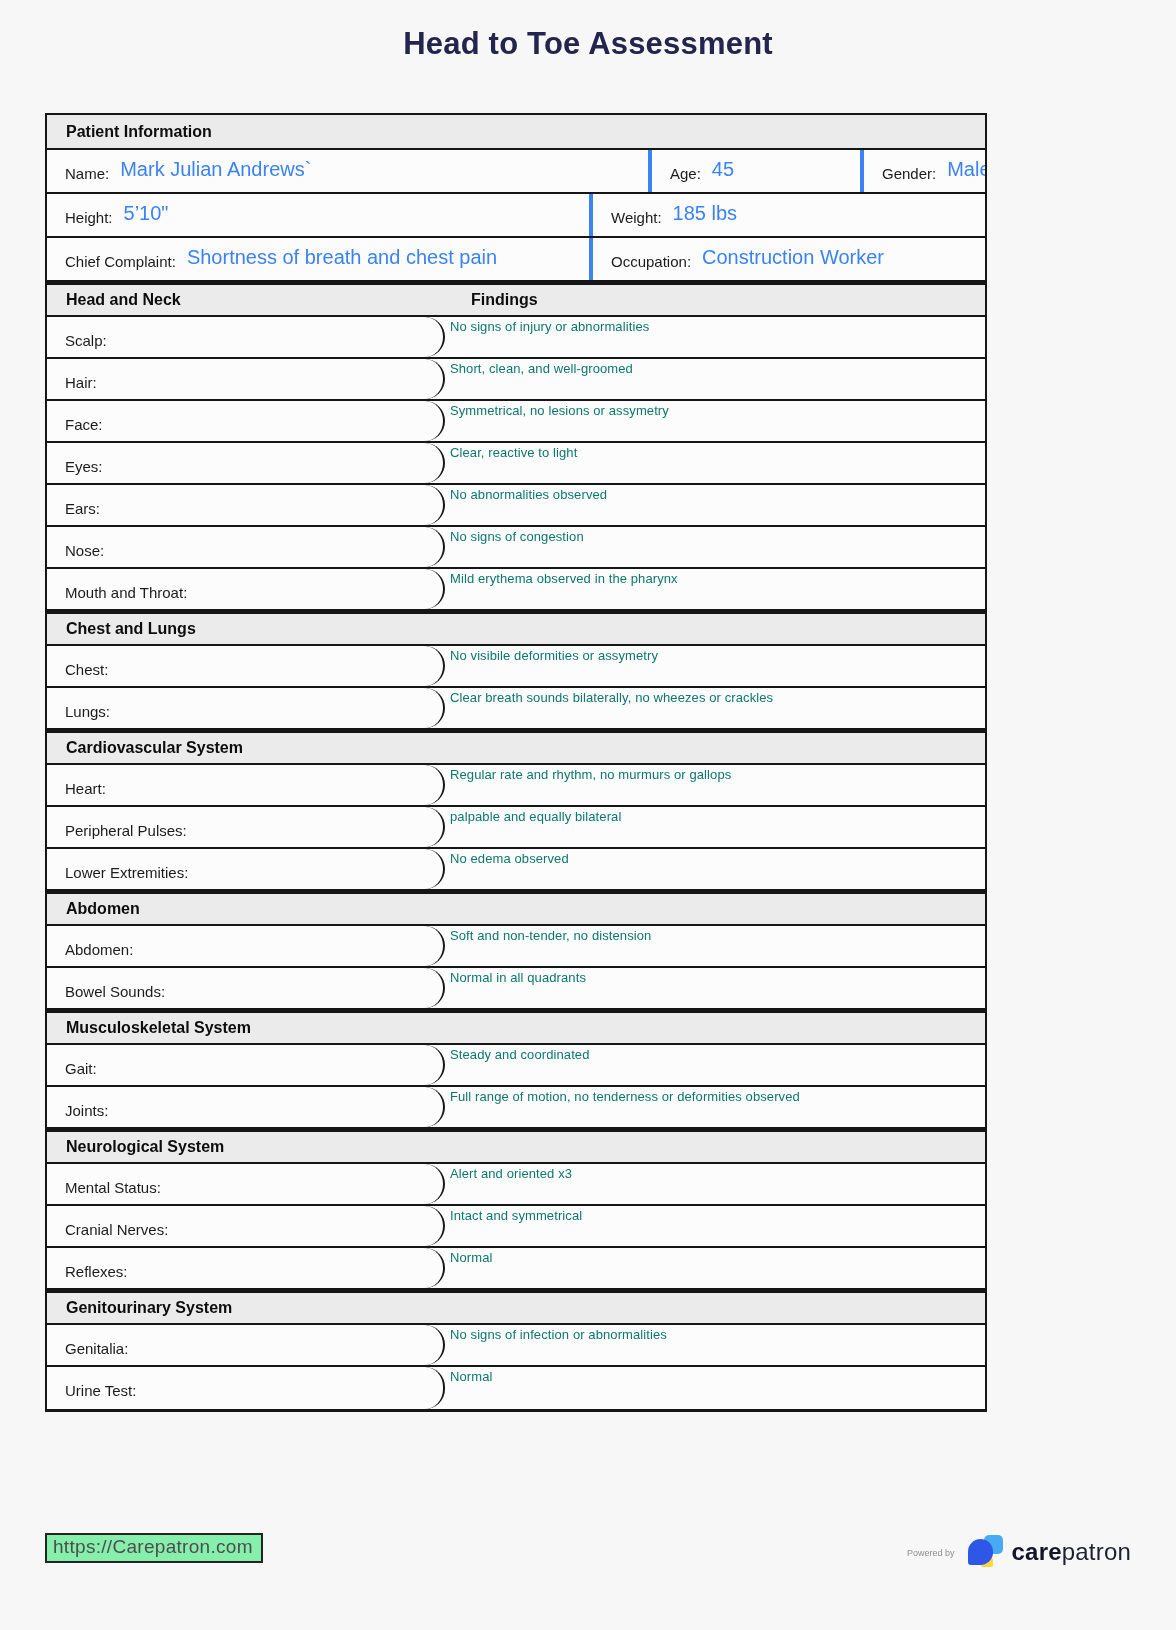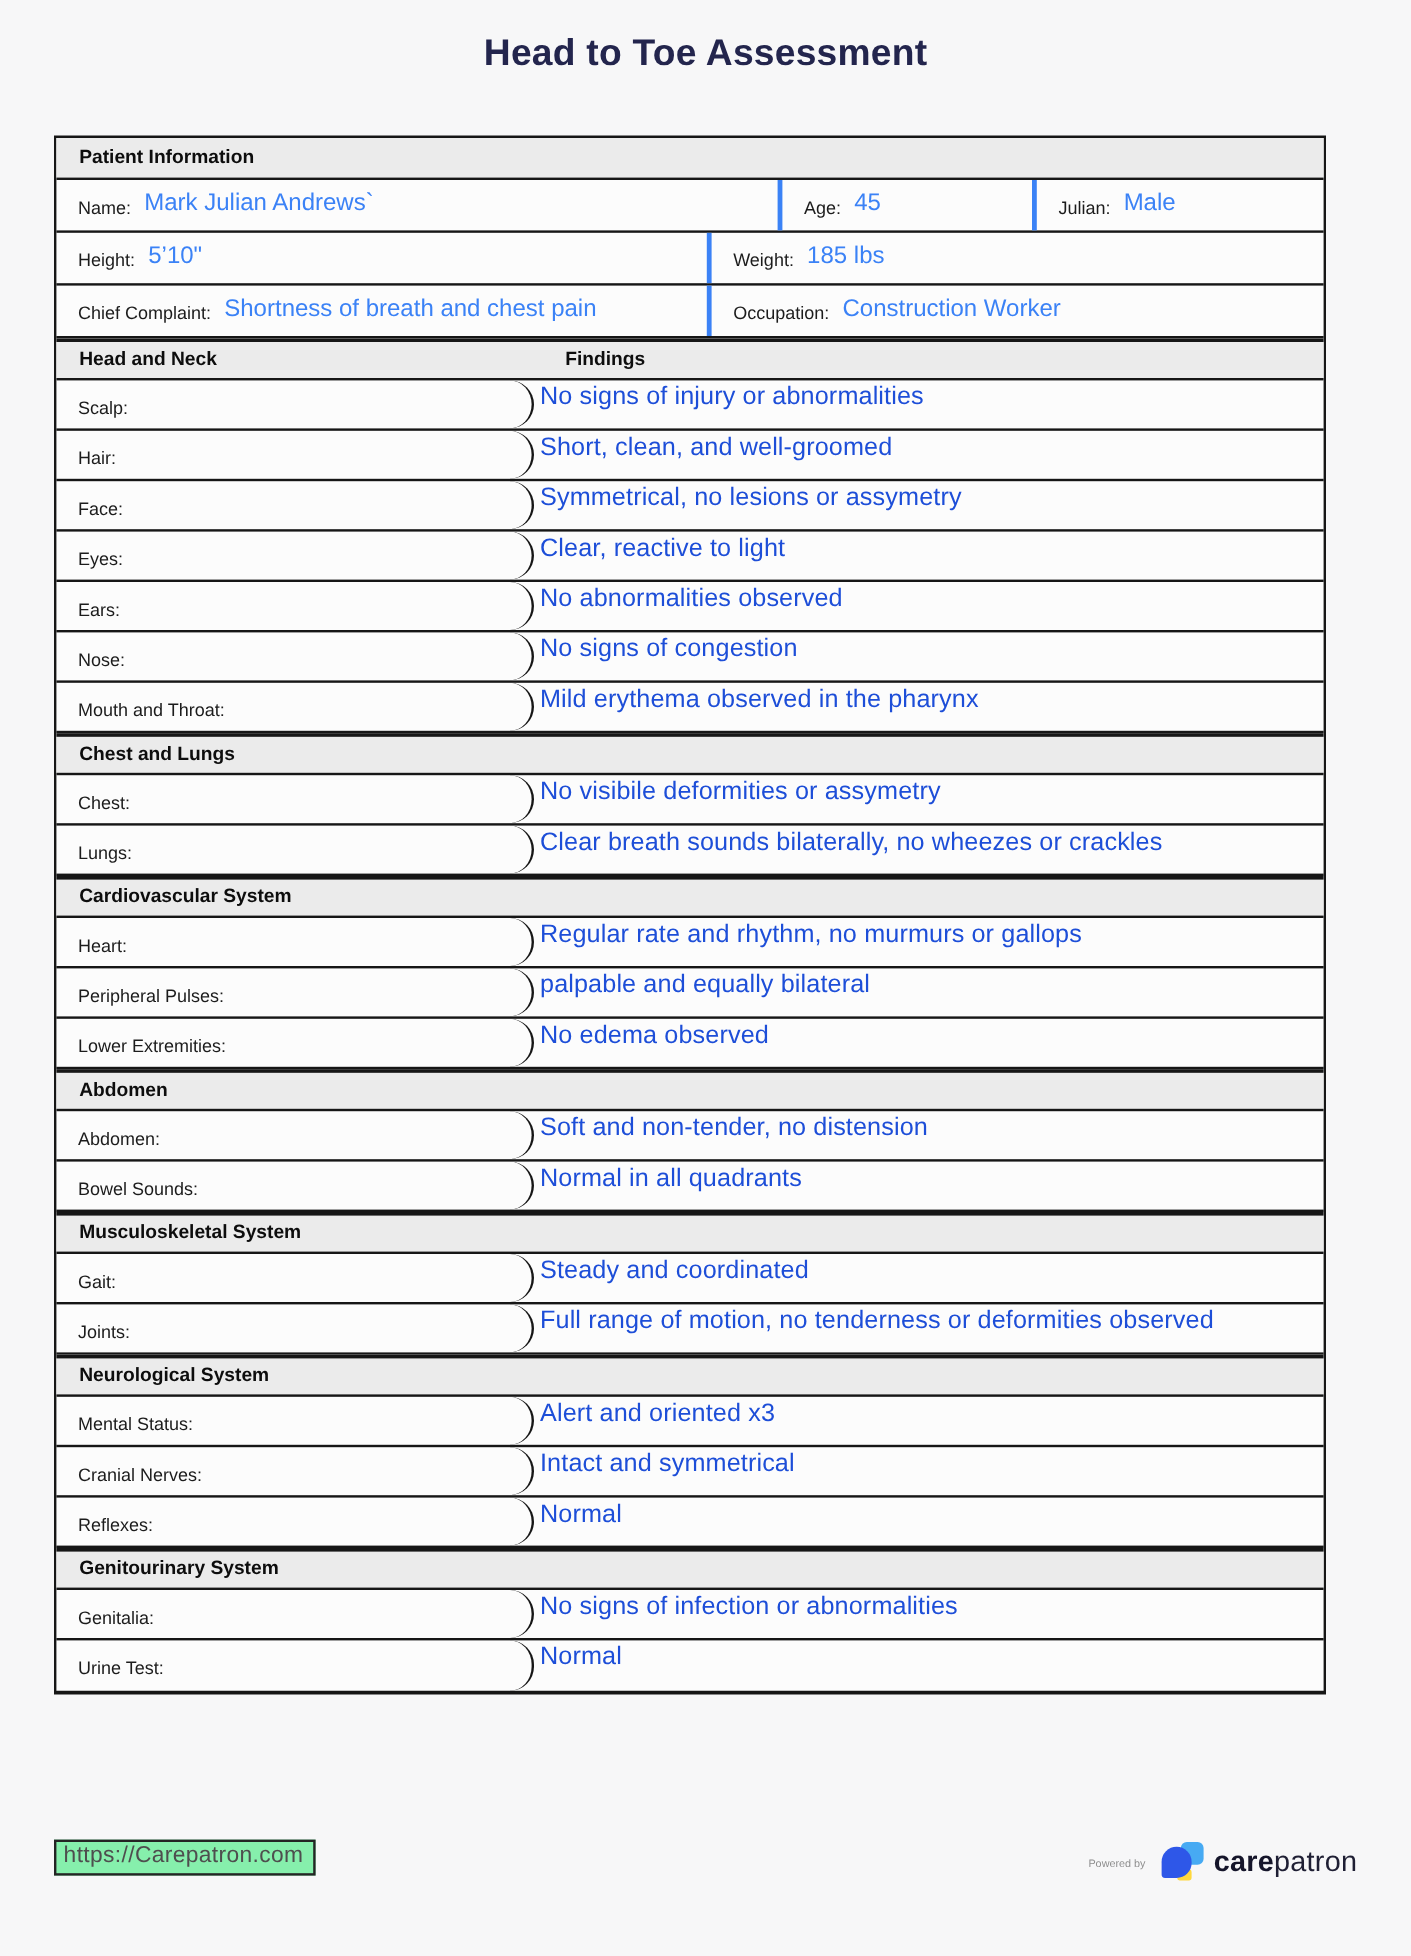--- a/index.html
+++ b/index.html
@@ -14,21 +14,21 @@
     padding-top:26px;
     text-align:center;
     font-size:31px;
     font-weight:bold;
     color:#23254d;
     letter-spacing:.2px;
   }
   .tbl {
     position:absolute;
     left:45px; top:113px;
-    width:1060px;
+    width:942px;
     background:#fcfcfc;
     border:2px solid #161616;
     border-bottom-width:3px;
   }
   .sec-header {
     position:relative;
     display:flex;
     align-items:center;
     height:35px;
     background:#ebebeb;
@@ -58,22 +58,22 @@
     width:398px;
     padding:15px 0 0 18px;
     font-size:15px;
     color:#1c1c1c;
     border-right:2px solid #161616;
     border-radius:20px;
   }
   .b-value {
     flex:1;
     padding:2px 6px 0 5px;
-    font-size:21px;
-    color:#1d4ed8;
+    font-size:13px;
+    color:#0f766e;
     letter-spacing:.1px;
   }
   
   .footer {
     position:absolute;
     left:45px; top:1533px;
     width:1086px;
     display:flex;
     justify-content:space-between;
     align-items:flex-start;
@@ -132,21 +132,21 @@
     <div class="p-row">
       <div class="p-cell w1">
         <span class="p-label">Name:</span>
         <span class="p-value">Mark Julian Andrews`</span>
       </div>
       <div class="p-cell w2">
         <span class="p-label">Age:</span>
         <span class="p-value">45</span>
       </div>
       <div class="p-cell w3">
-        <span class="p-label">Julian:</span>
+        <span class="p-label">Gender:</span>
         <span class="p-value">Male</span>
       </div>
     </div>
 
     <div class="p-row">
       <div class="p-cell h1">
         <span class="p-label">Height:</span>
         <span class="p-value">5’10"</span>
       </div>
       <div class="p-cell h2">

